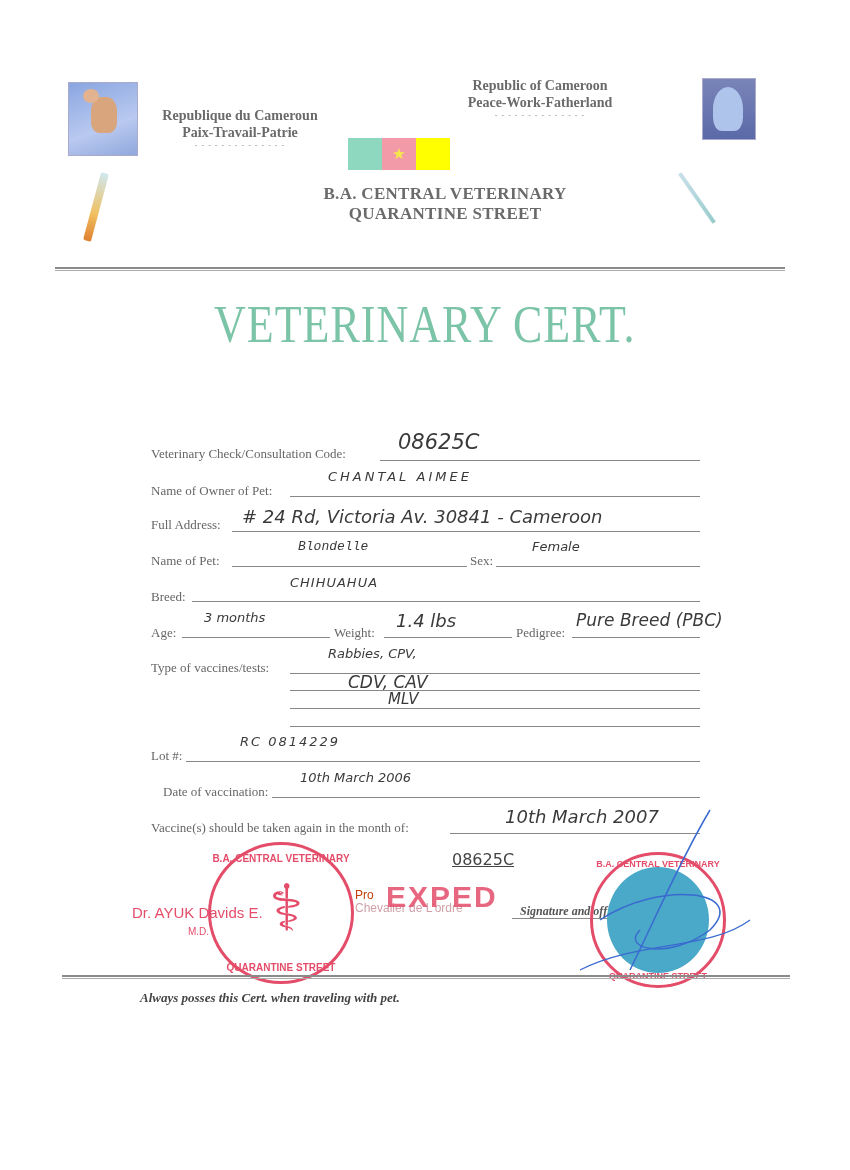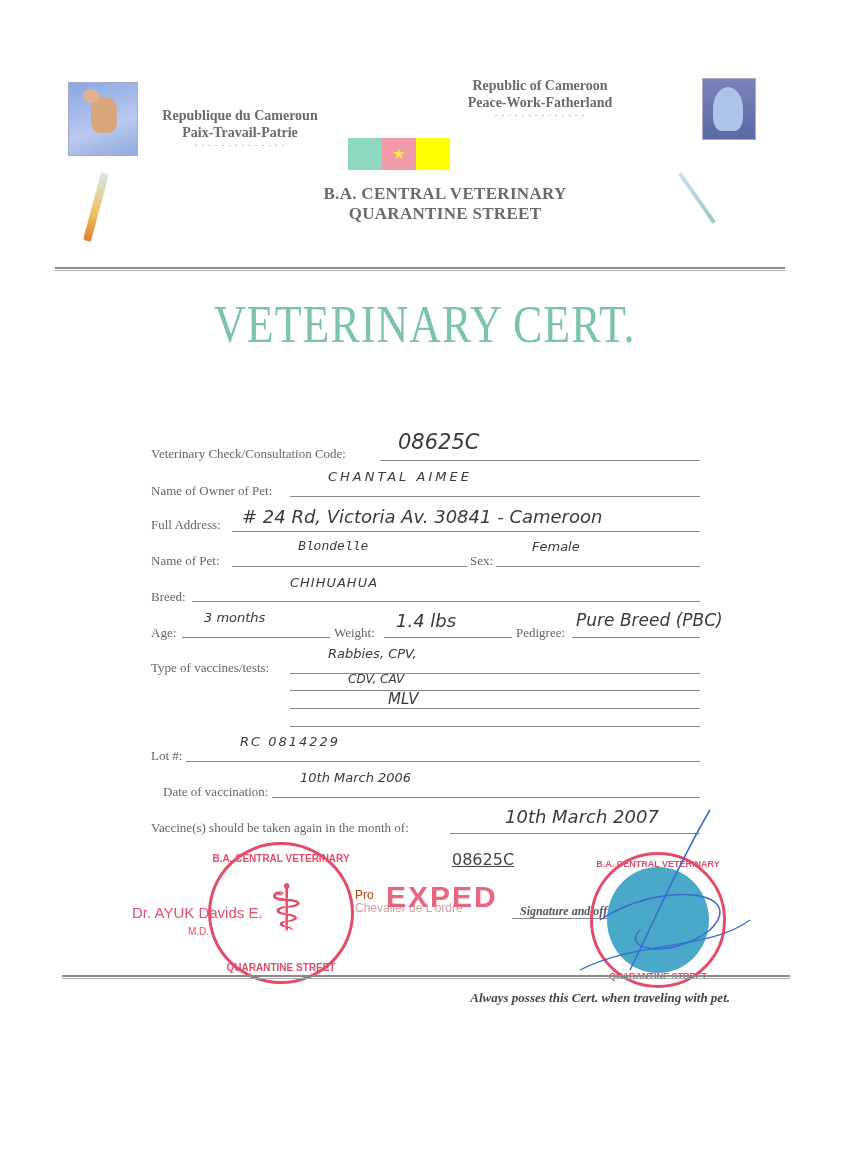--- a/index.html
+++ b/index.html
@@ -8,21 +8,21 @@
   .hdr { font-weight:bold; color:#6a6a6a; font-size:14px; text-align:center; line-height:17px; }
   .dots { font-size:8px; color:#999; letter-spacing:1px; text-align:center; }
   .org { font-weight:bold; color:#6a6a6a; font-size:17px; text-align:center; line-height:20px; letter-spacing:0.3px; }
   .rule { position:absolute; border-top:2px solid #8a8a8a; border-bottom:1px solid #aaa; height:1px; }
   .title { font-family:"Liberation Serif", serif; color:#7cc4a8; font-size:44px; letter-spacing:1px; transform:scaleY(1.2); transform-origin:left top; }
   .label { font-size:13px; color:#666; white-space:nowrap; }
   .line { position:absolute; border-bottom:1px solid #888; height:0; }
   .hw { font-family:"DejaVu Sans", sans-serif; font-size:13px; color:#3a3a3a; font-weight:200; white-space:nowrap; font-style:italic; }
   .photo { border:1px solid #aac; }
   .stamp { border:3px solid #e44d6a; border-radius:50%; color:#e44d6a; }
-  .footer { font-style:italic; font-weight:bold; font-size:13px; color:#444; text-align:right; }
+  .footer { font-style:italic; font-weight:bold; font-size:13px; color:#444; text-align:left; }
 </style>
 </head>
 <body>
 
 <div class="abs photo" style="left:68px;top:82px;width:68px;height:72px;background:linear-gradient(160deg,#8aa6e0 0%,#b9c9f0 60%,#90a8dc 100%);">
   <div style="position:absolute;left:22px;top:14px;width:26px;height:36px;background:#d9a57c;border-radius:40% 40% 30% 30%;"></div>
   <div style="position:absolute;left:14px;top:6px;width:16px;height:14px;background:#e2b38e;border-radius:50%;"></div>
 </div>
 <div class="abs photo" style="left:702px;top:78px;width:52px;height:60px;background:linear-gradient(180deg,#7a84b8,#5a6aa8);">
   <div style="position:absolute;left:10px;top:8px;width:30px;height:44px;background:#aec4ea;border-radius:50% 50% 30% 30%;"></div>
@@ -92,21 +92,21 @@
 <div class="abs label" style="left:516px;top:625px;">Pedigree:</div>
 <div class="line" style="left:572px;top:637px;width:128px;"></div>
 <div class="abs hw" style="left:576px;top:610px;font-size:17px;">Pure Breed (PBC)</div>
 
 <div class="abs label" style="left:151px;top:660px;">Type of vaccines/tests:</div>
 <div class="line" style="left:290px;top:673px;width:410px;"></div>
 <div class="line" style="left:290px;top:690px;width:410px;"></div>
 <div class="line" style="left:290px;top:708px;width:410px;"></div>
 <div class="line" style="left:290px;top:726px;width:410px;"></div>
 <div class="abs hw" style="left:328px;top:646px;">Rabbies, CPV,</div>
-<div class="abs hw" style="left:348px;top:672px;font-size:12px;">CDV, CAV</div>
+<div class="abs hw" style="left:348px;top:672px;font-size:17px;">CDV, CAV</div>
 <div class="abs hw" style="left:388px;top:690px;font-size:15px;">MLV</div>
 
 <div class="abs label" style="left:151px;top:748px;">Lot #:</div>
 <div class="line" style="left:186px;top:761px;width:514px;"></div>
 <div class="abs hw" style="left:240px;top:734px;letter-spacing:2px;">RC 0814229</div>
 
 <div class="abs label" style="left:163px;top:784px;">Date of vaccination:</div>
 <div class="line" style="left:272px;top:797px;width:428px;"></div>
 <div class="abs hw" style="left:300px;top:770px;">10th March 2006</div>
 

